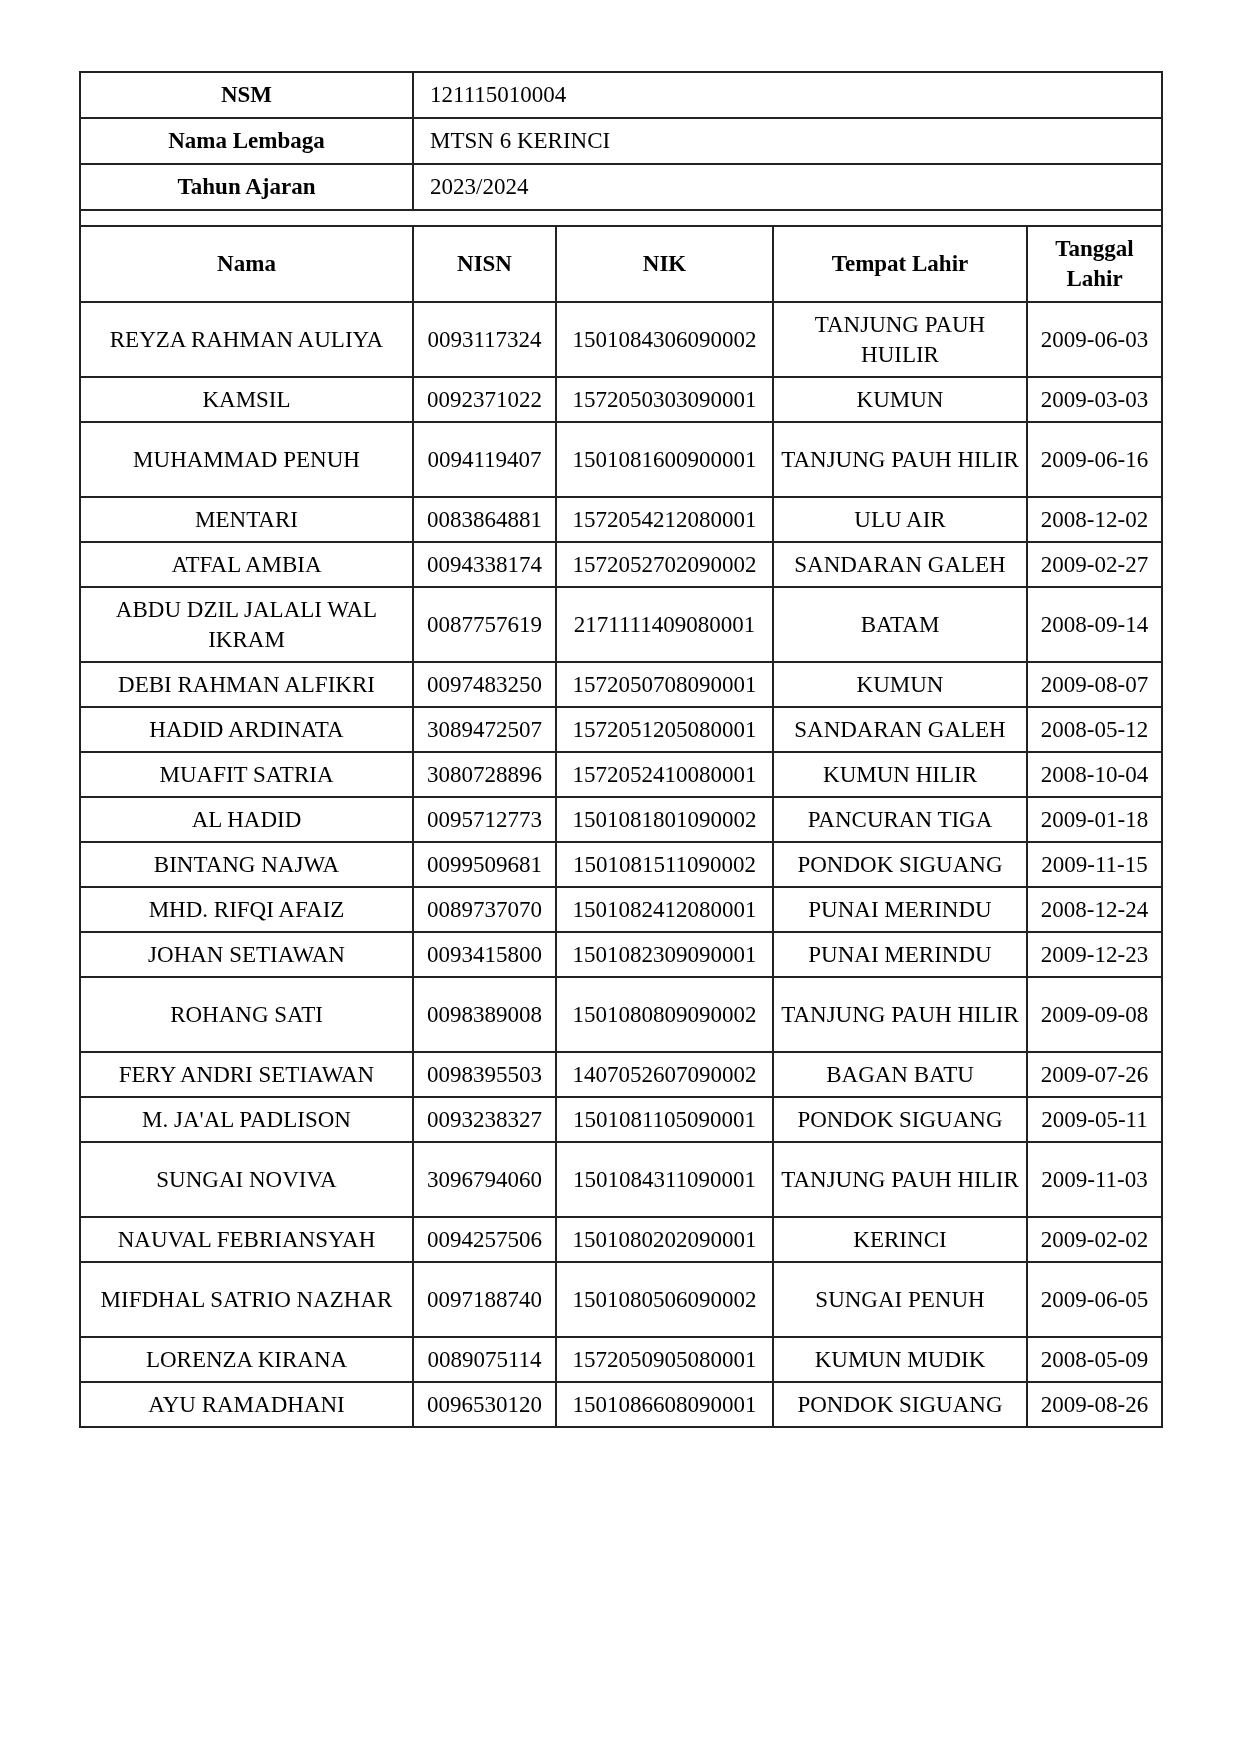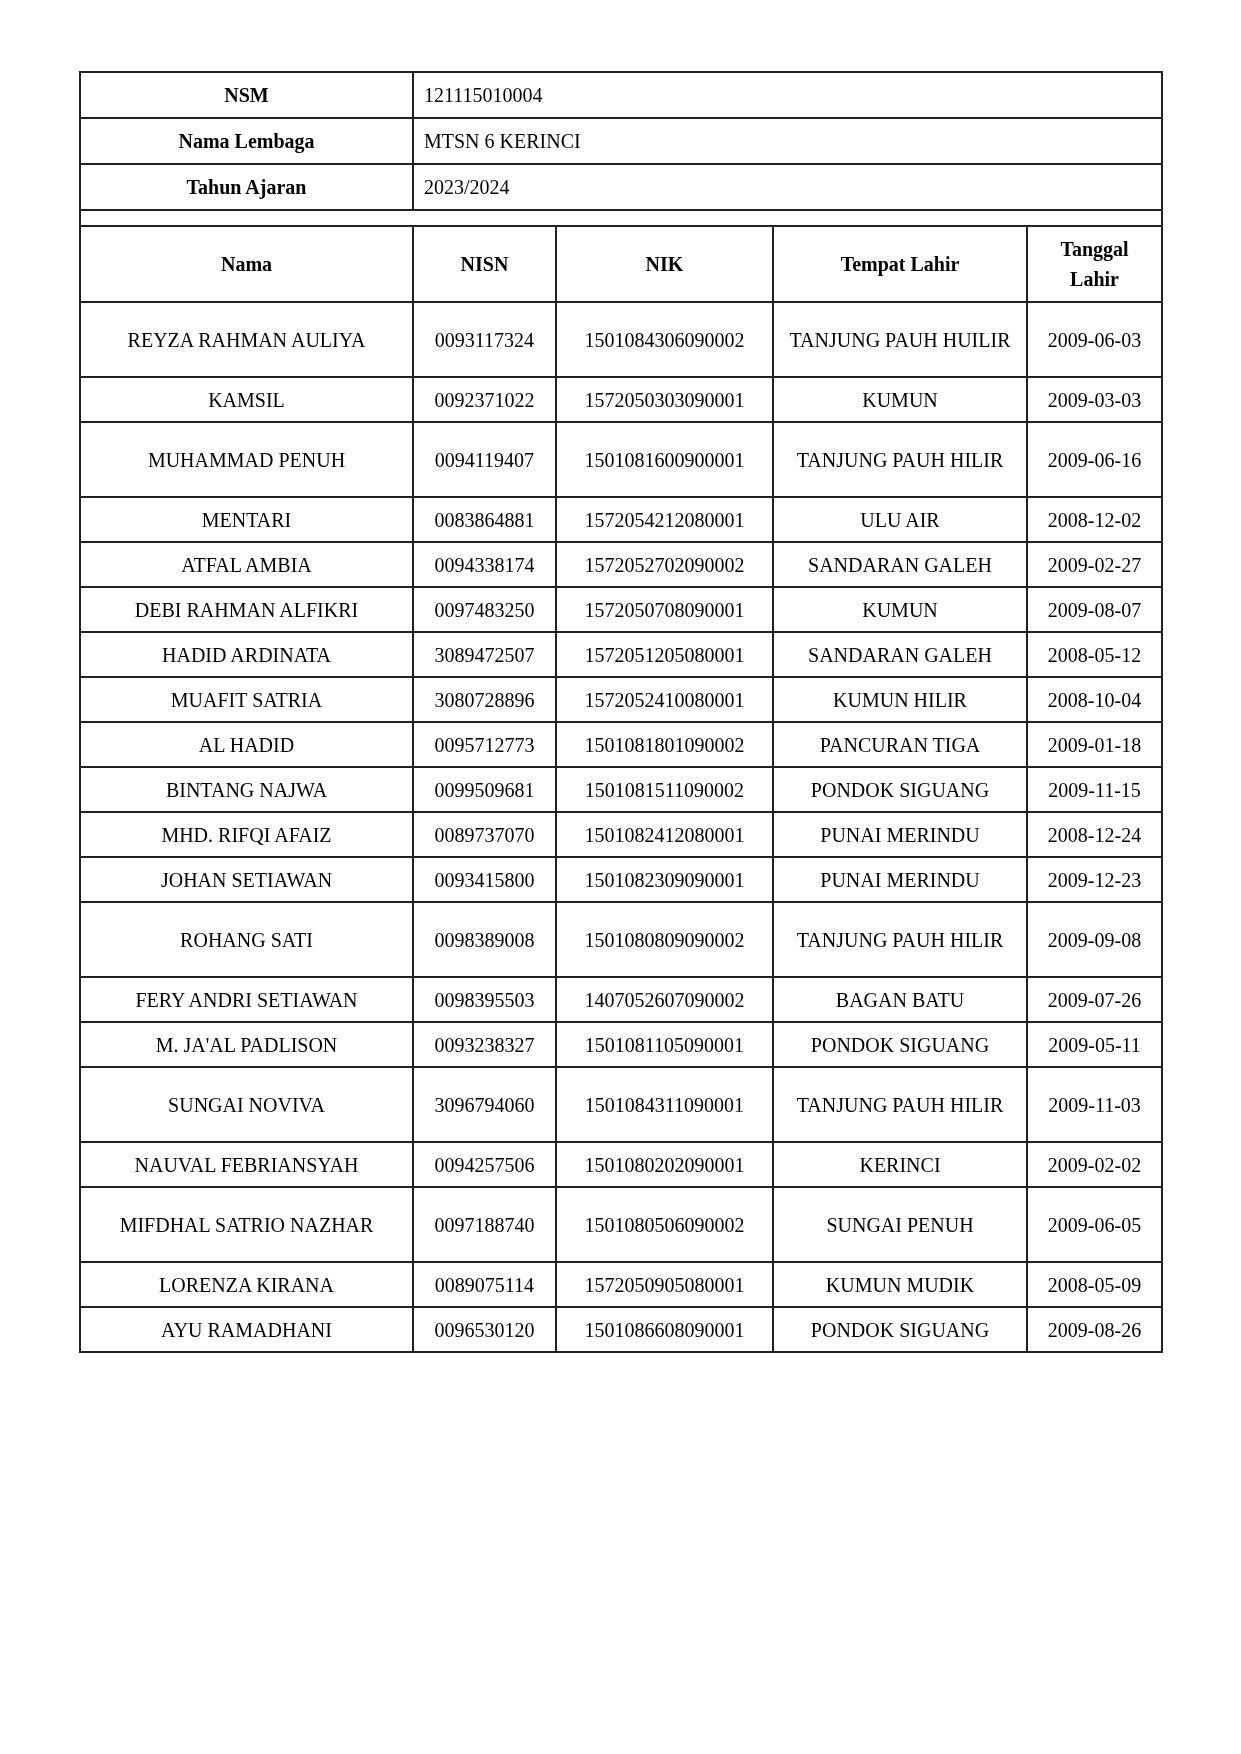--- a/index.html
+++ b/index.html
@@ -1,29 +1,29 @@
 <!DOCTYPE html>
 <html><head>
   <meta charset="utf-8">
   <style>
     html, body { margin: 0; padding: 0; background: #ffffff; }
     body { width: 1241px; height: 1754px; position: relative; font-family: "Liberation Serif", serif; color: #000; }
     table.doc {
       position: absolute; left: 79px; top: 71px; width: 1082px;
       border-collapse: collapse; table-layout: fixed;
-      font-size: 20px; line-height: 30px;
+      font-size: 23px; line-height: 30px;
     }
     table.doc td, table.doc th {
       border: 2px solid #222; padding: 0 6px; text-align: center; vertical-align: middle;
       overflow: hidden;
     }
     table.doc th { font-weight: bold; }
     .info-row td { height: 44px; }
     .info-row .lbl { font-weight: bold; }
-    .info-row .val { text-align: left; padding-left: 10px; }
+    .info-row .val { text-align: left; padding-left: 16px; }
     .spacer-row td { height: 14px; padding: 0; }
     .head-row th { height: 74px; }
     .data-row td { height: 43px; }
     .data-row.tall td { height: 73px; }
   </style>
 </head>
 <body>
 
 <table class="doc">
   <colgroup>
@@ -84,20 +84,27 @@
         <td>ULU AIR</td>
         <td>2008-12-02</td>
       </tr>
       <tr class="data-row">
         <td>ATFAL AMBIA</td>
         <td>0094338174</td>
         <td>1572052702090002</td>
         <td>SANDARAN GALEH</td>
         <td>2009-02-27</td>
       </tr>
+      <tr class="data-row tall">
+        <td>ABDU DZIL JALALI WAL IKRAM</td>
+        <td>0087757619</td>
+        <td>2171111409080001</td>
+        <td>BATAM</td>
+        <td>2008-09-14</td>
+      </tr>
       <tr class="data-row">
         <td>DEBI RAHMAN ALFIKRI</td>
         <td>0097483250</td>
         <td>1572050708090001</td>
         <td>KUMUN</td>
         <td>2009-08-07</td>
       </tr>
       <tr class="data-row">
         <td>HADID ARDINATA</td>
         <td>3089472507</td>

